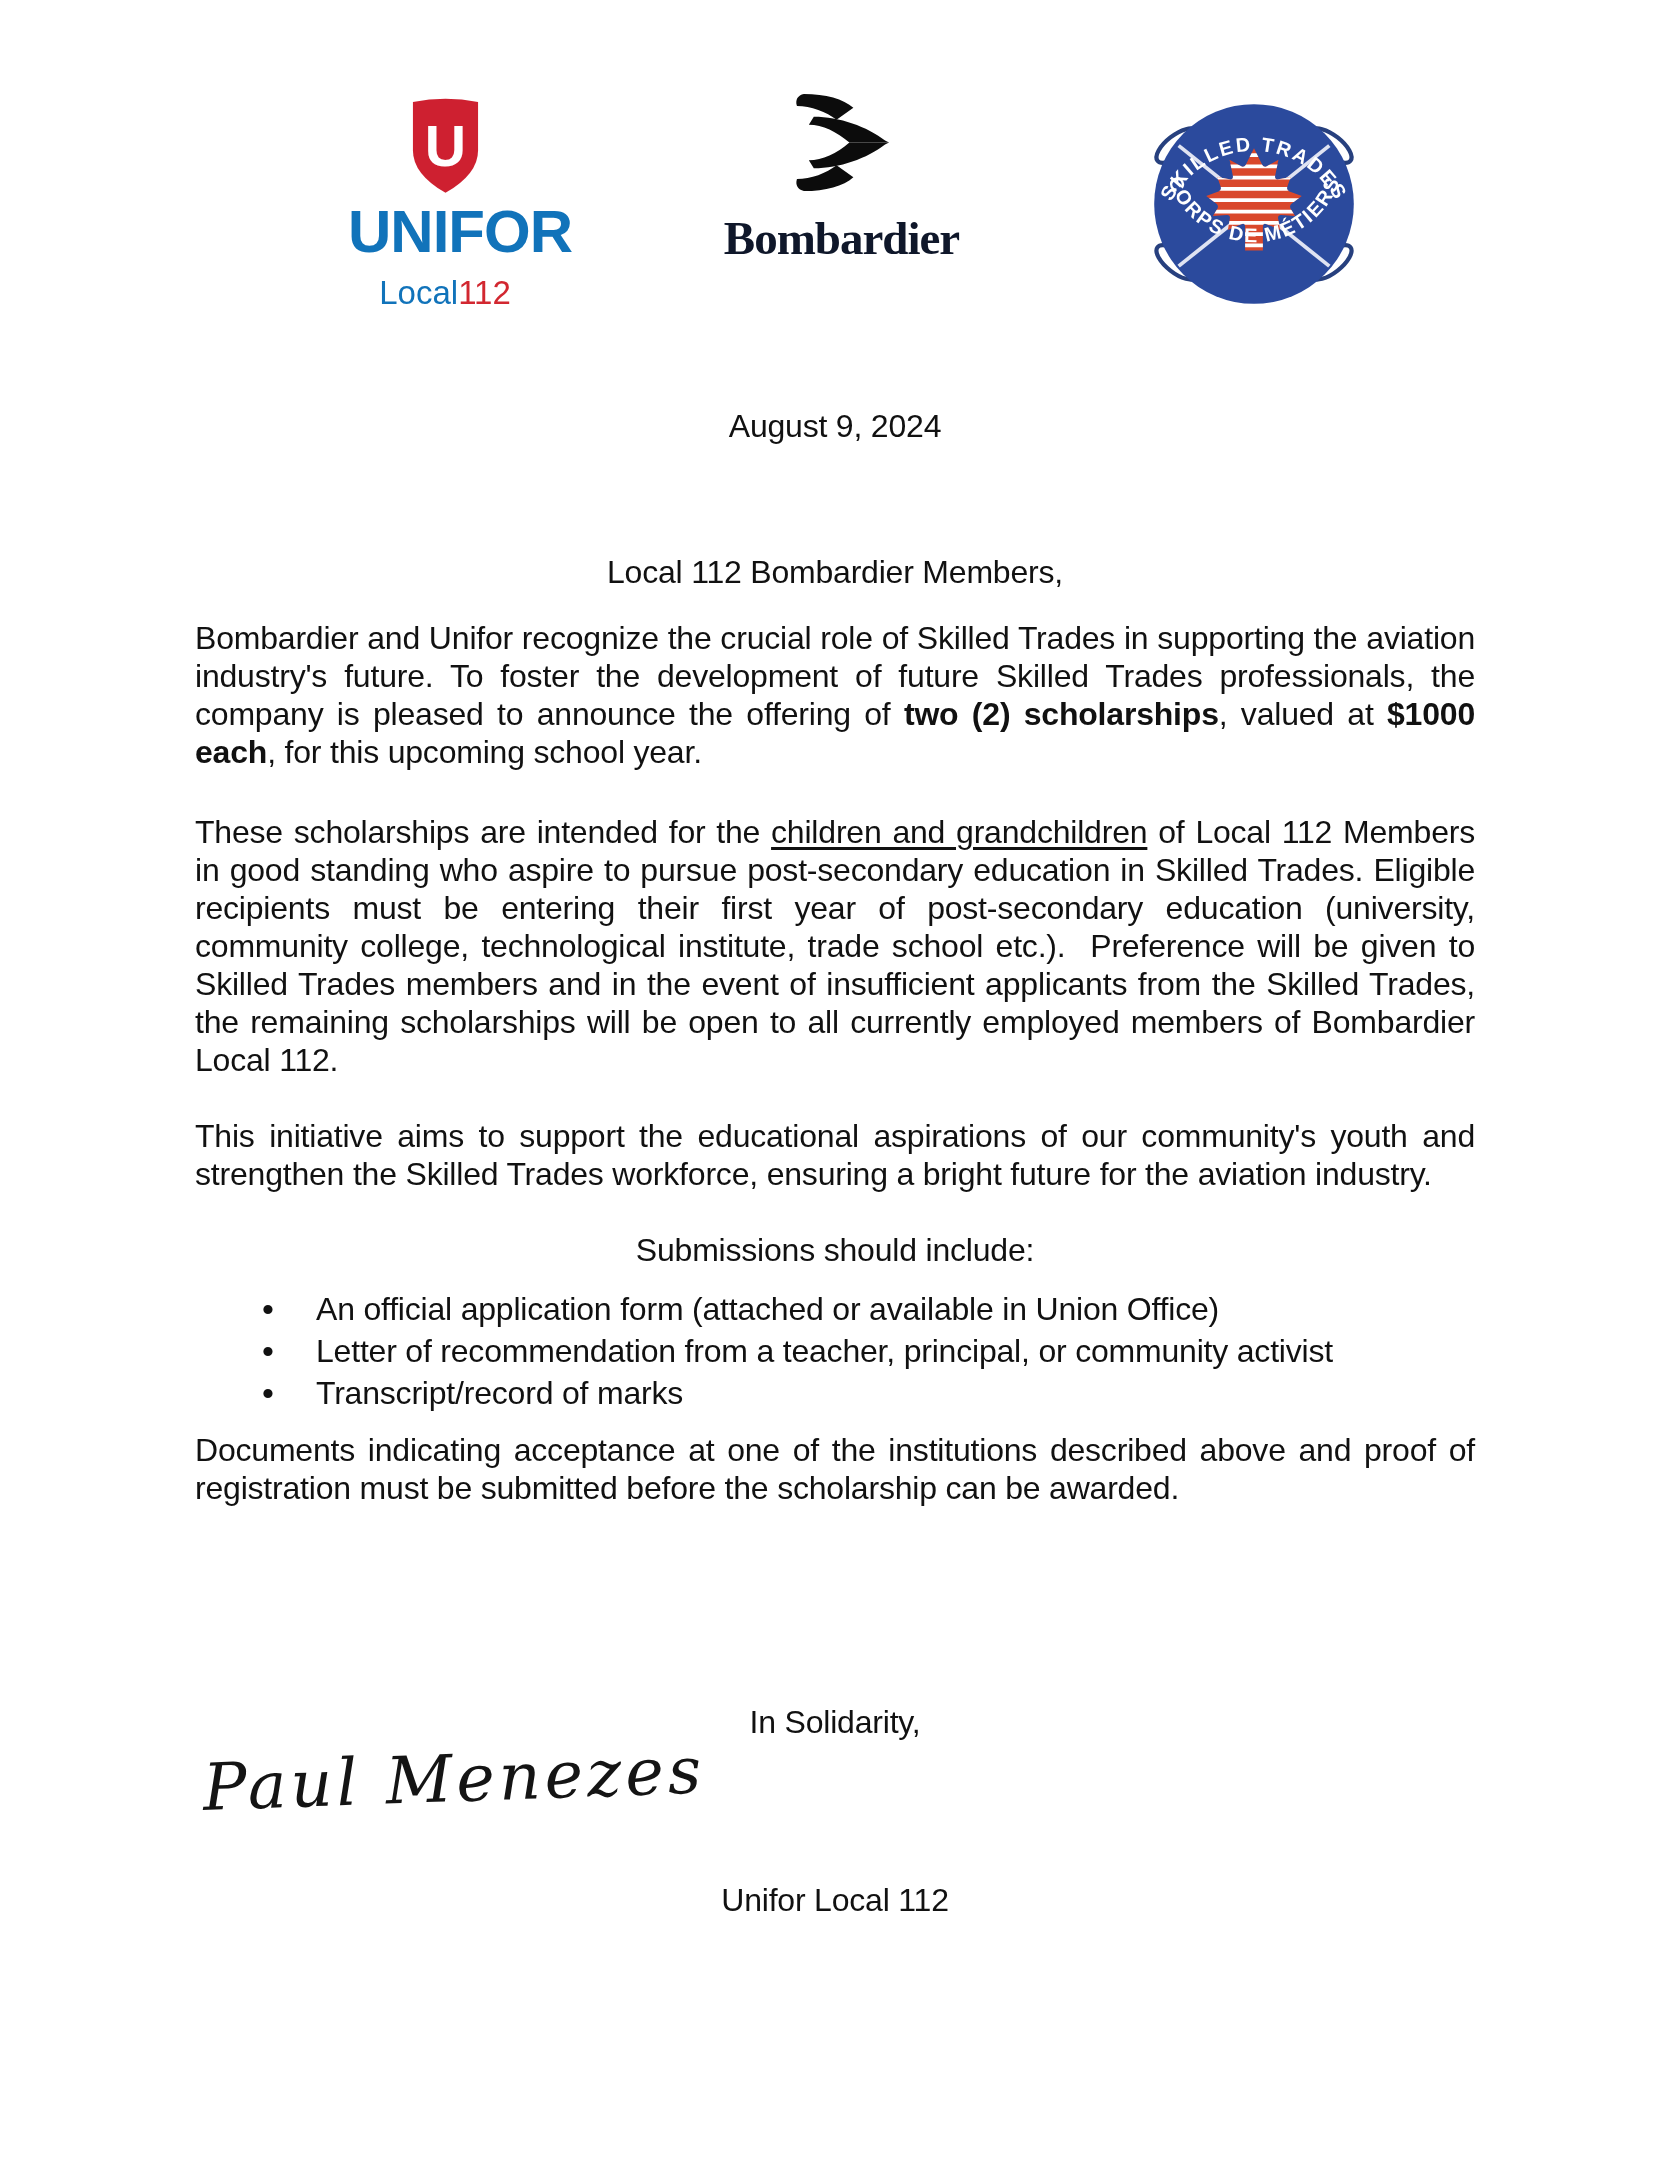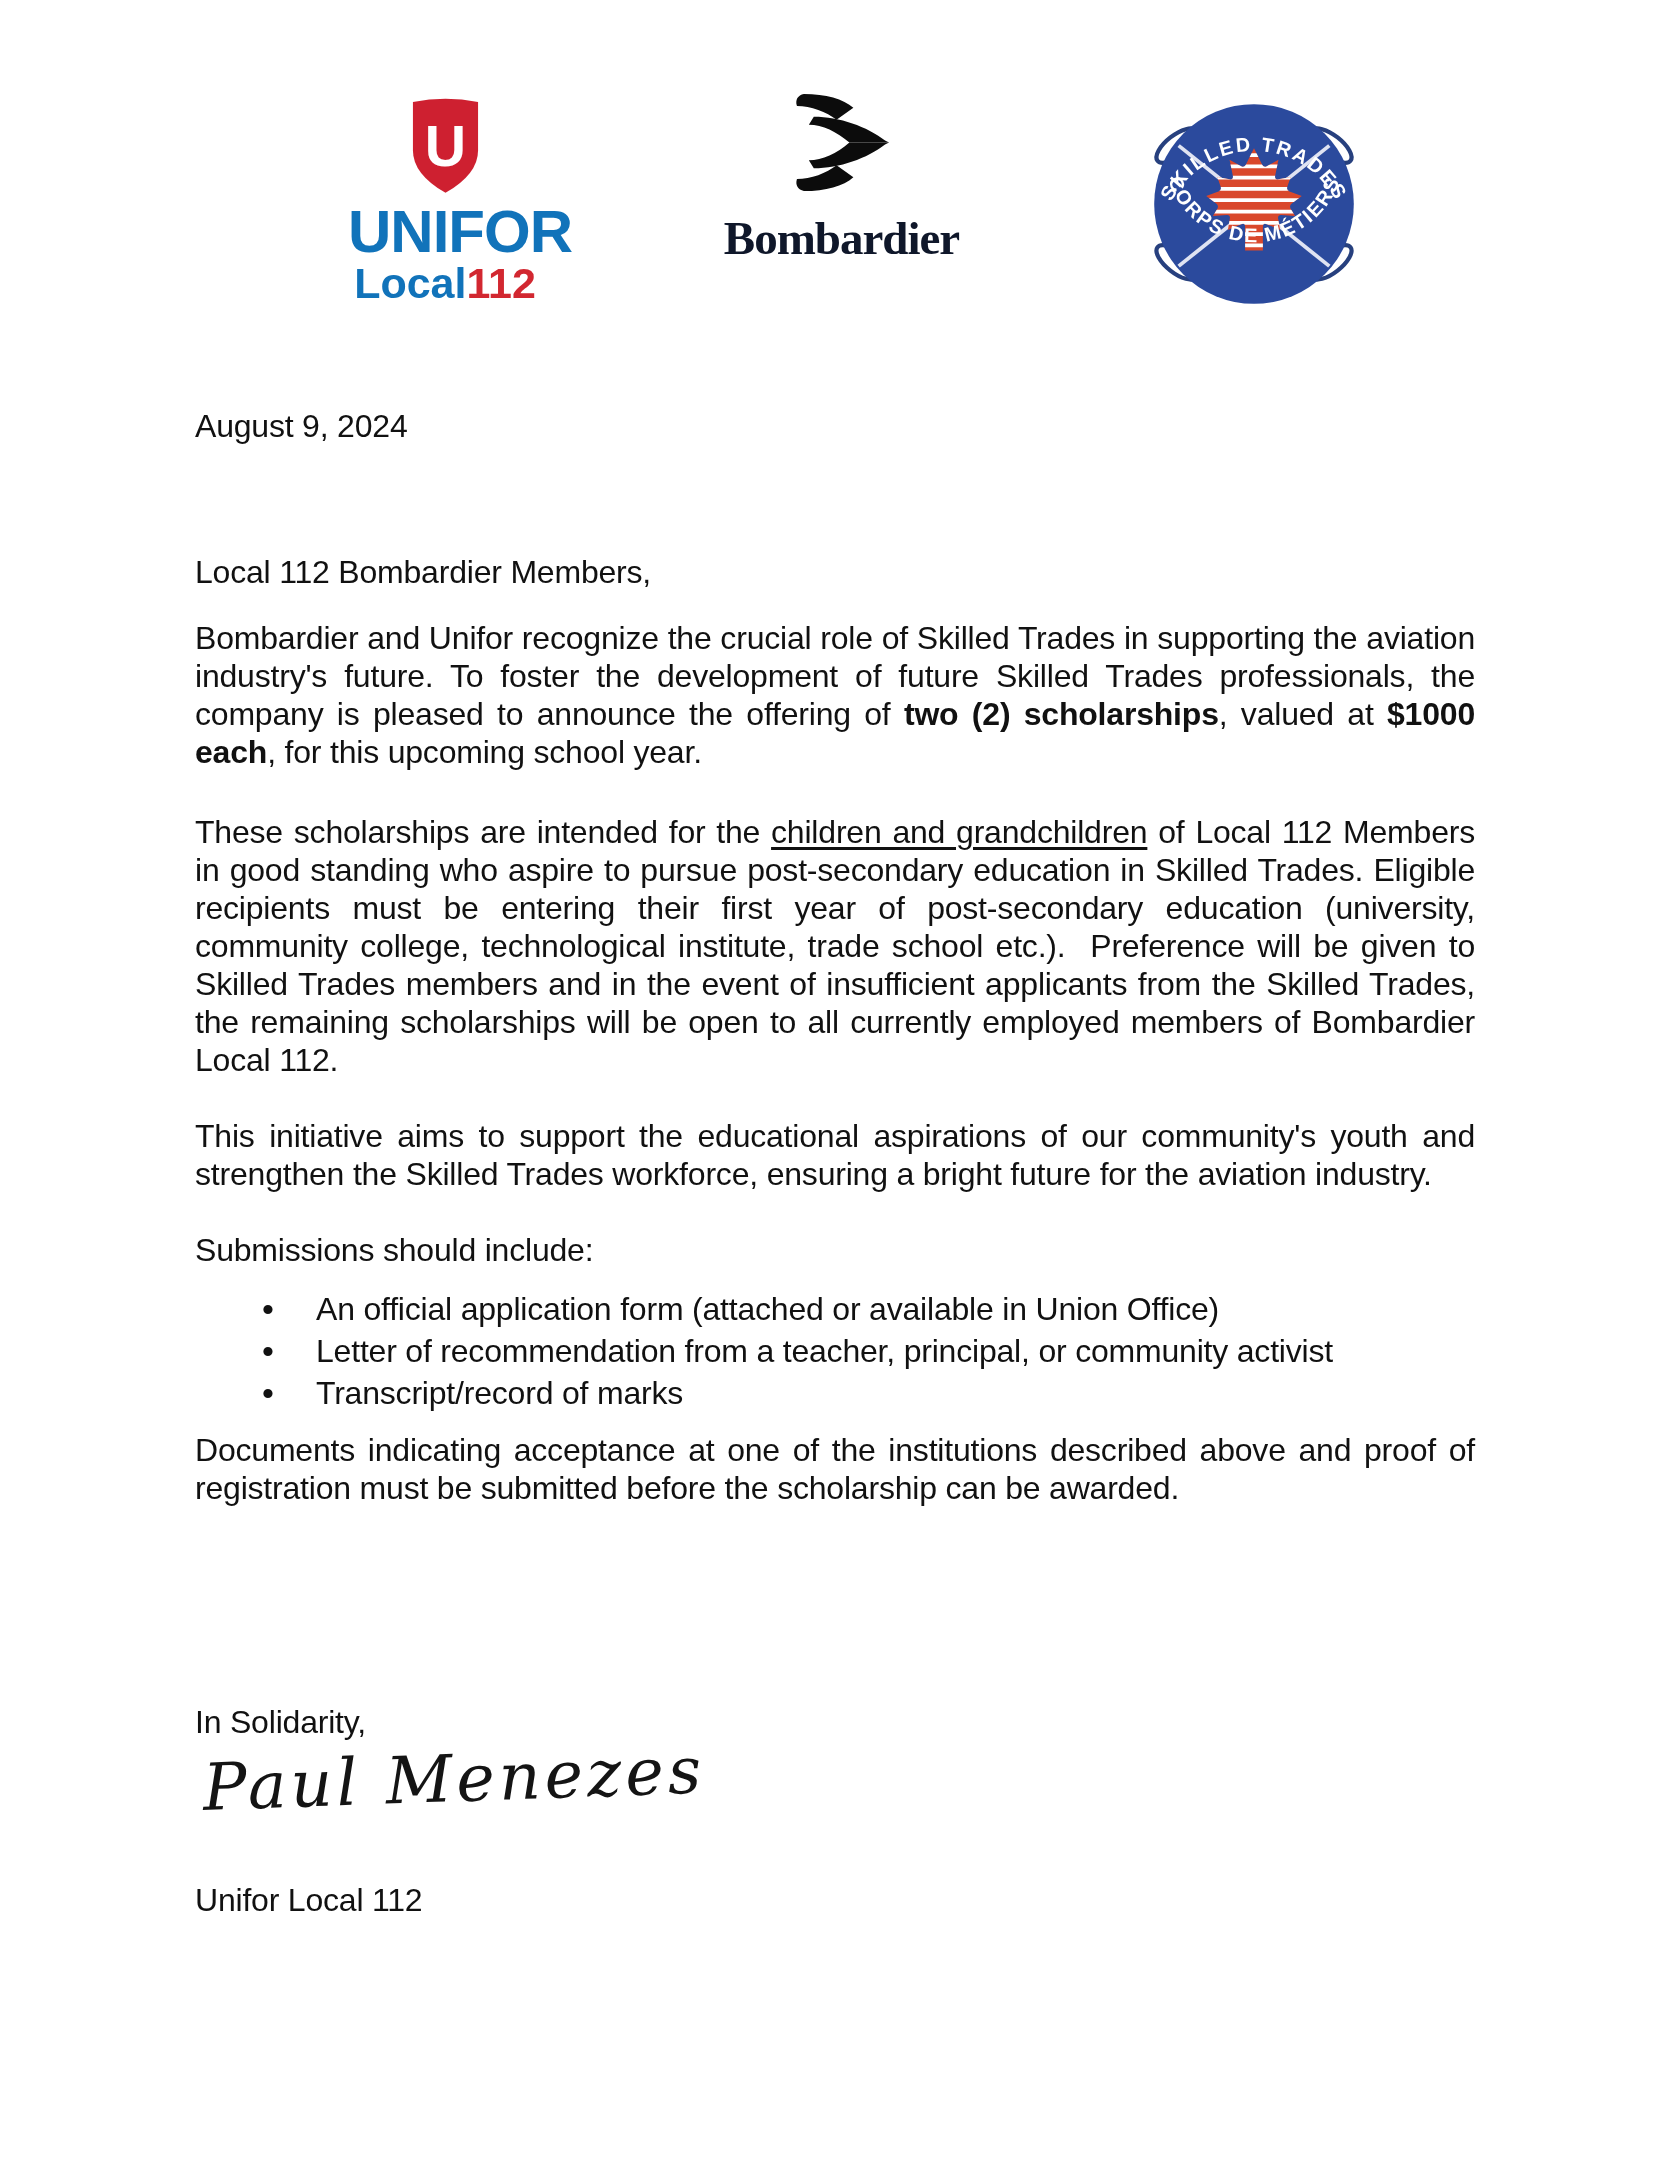--- a/index.html
+++ b/index.html
@@ -14,37 +14,38 @@
   
   .logo-block{position:absolute;text-align:center;}
   .unifor-logo{left:348px;top:95px;width:194px;}
   .unifor-shield-wrap{height:101px;}
   .unifor-wordmark{
     margin-top:12px;
     font-size:60px;font-weight:800;letter-spacing:-1px;
     color:#1173ba;line-height:48px;
   }
   .unifor-sub{
-    margin-top:12px;
-    font-size:43px;font-weight:700;line-height:30px;letter-spacing:0;
+    margin-top:22px;
+    font-size:33px;font-weight:400;line-height:30px;letter-spacing:0;
   }
   .unifor-sub .blue{color:#1173ba;}
   .unifor-sub .red{color:#d22730;}
   .bombardier-logo{left:711px;top:94px;width:261px;}
   .bombardier-wordmark{
     margin-top:16px;
     font-family:"Liberation Serif", serif;
     font-weight:700;font-size:47px;letter-spacing:-1px;color:#0f172a;
   }
   .skilled-logo{left:1141px;top:91px;width:226px;height:226px;}
   
   .line, .para{
     position:absolute;left:195px;width:1280px;
     font-size:32px;line-height:38px;letter-spacing:-0.2px;
     white-space:normal;
+    text-align:center;
   }
   .para{text-align:justify;}
   .b{font-weight:700;}
   .u{text-decoration:underline;text-underline-offset:4px;text-decoration-thickness:2.5px;}
   .date-line{top:407px;}
   .salutation{top:553px;}
   .para1{top:619px;}
   .para2{top:813px;}
   .para3{top:1117px;}
   .submissions-line{top:1231px;}

